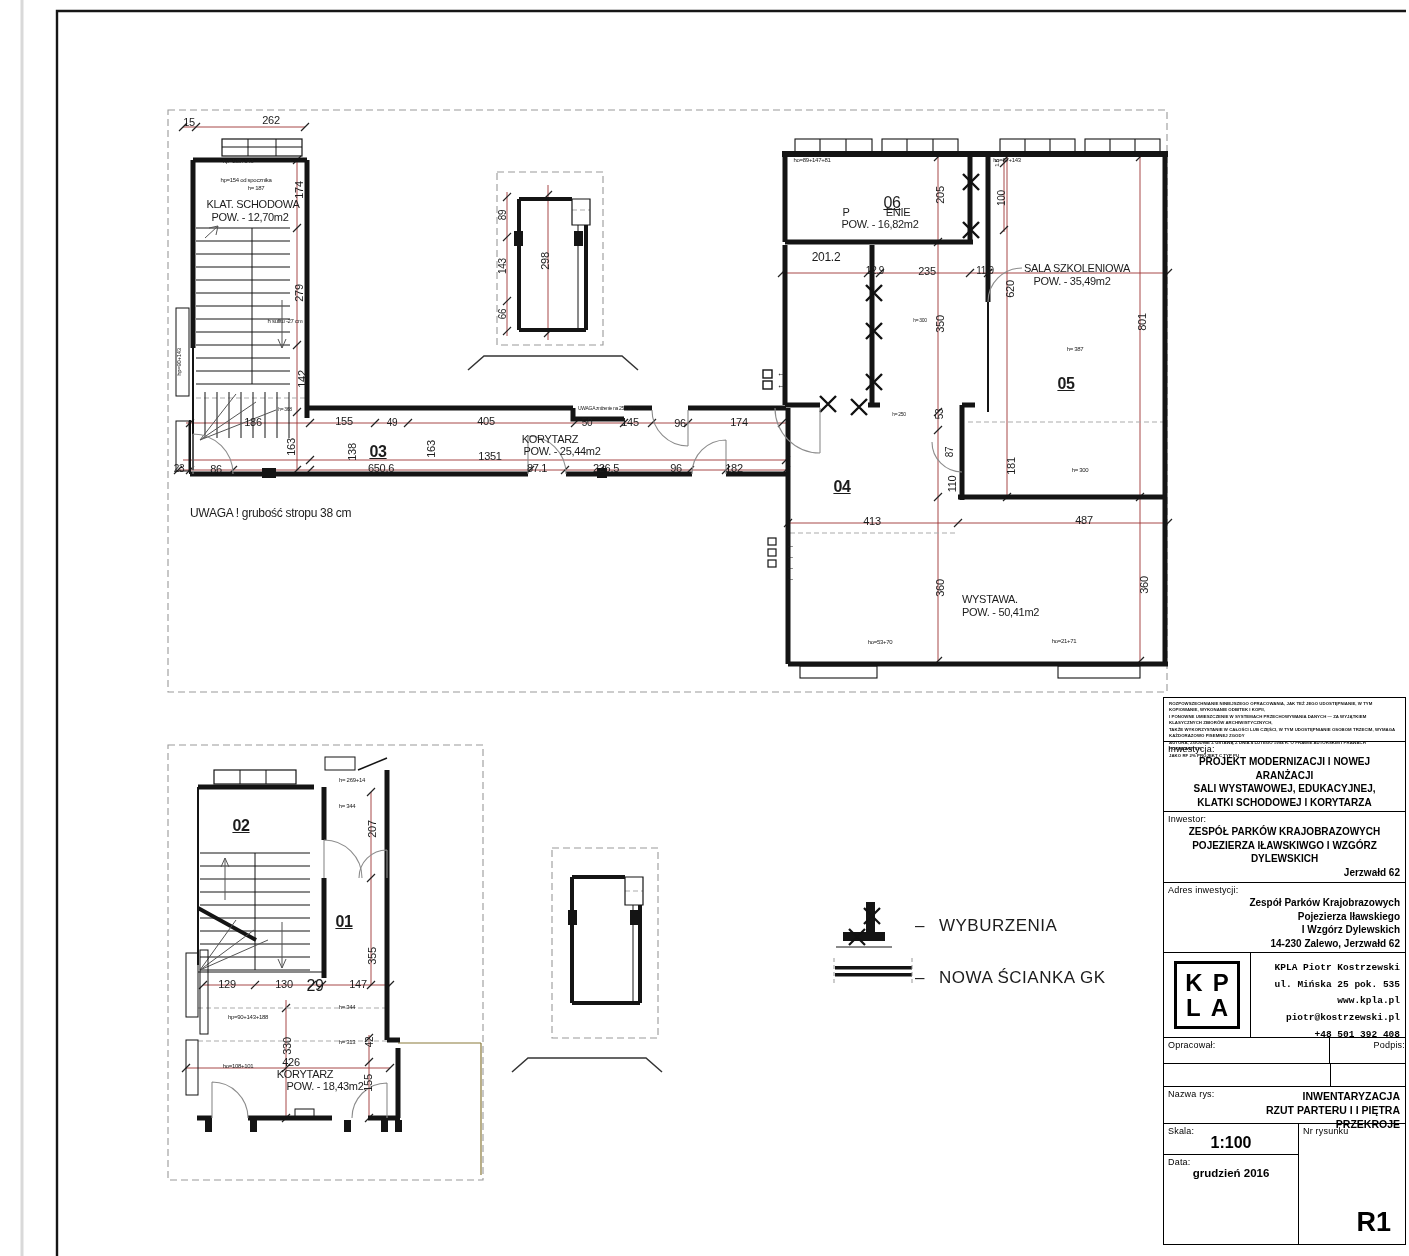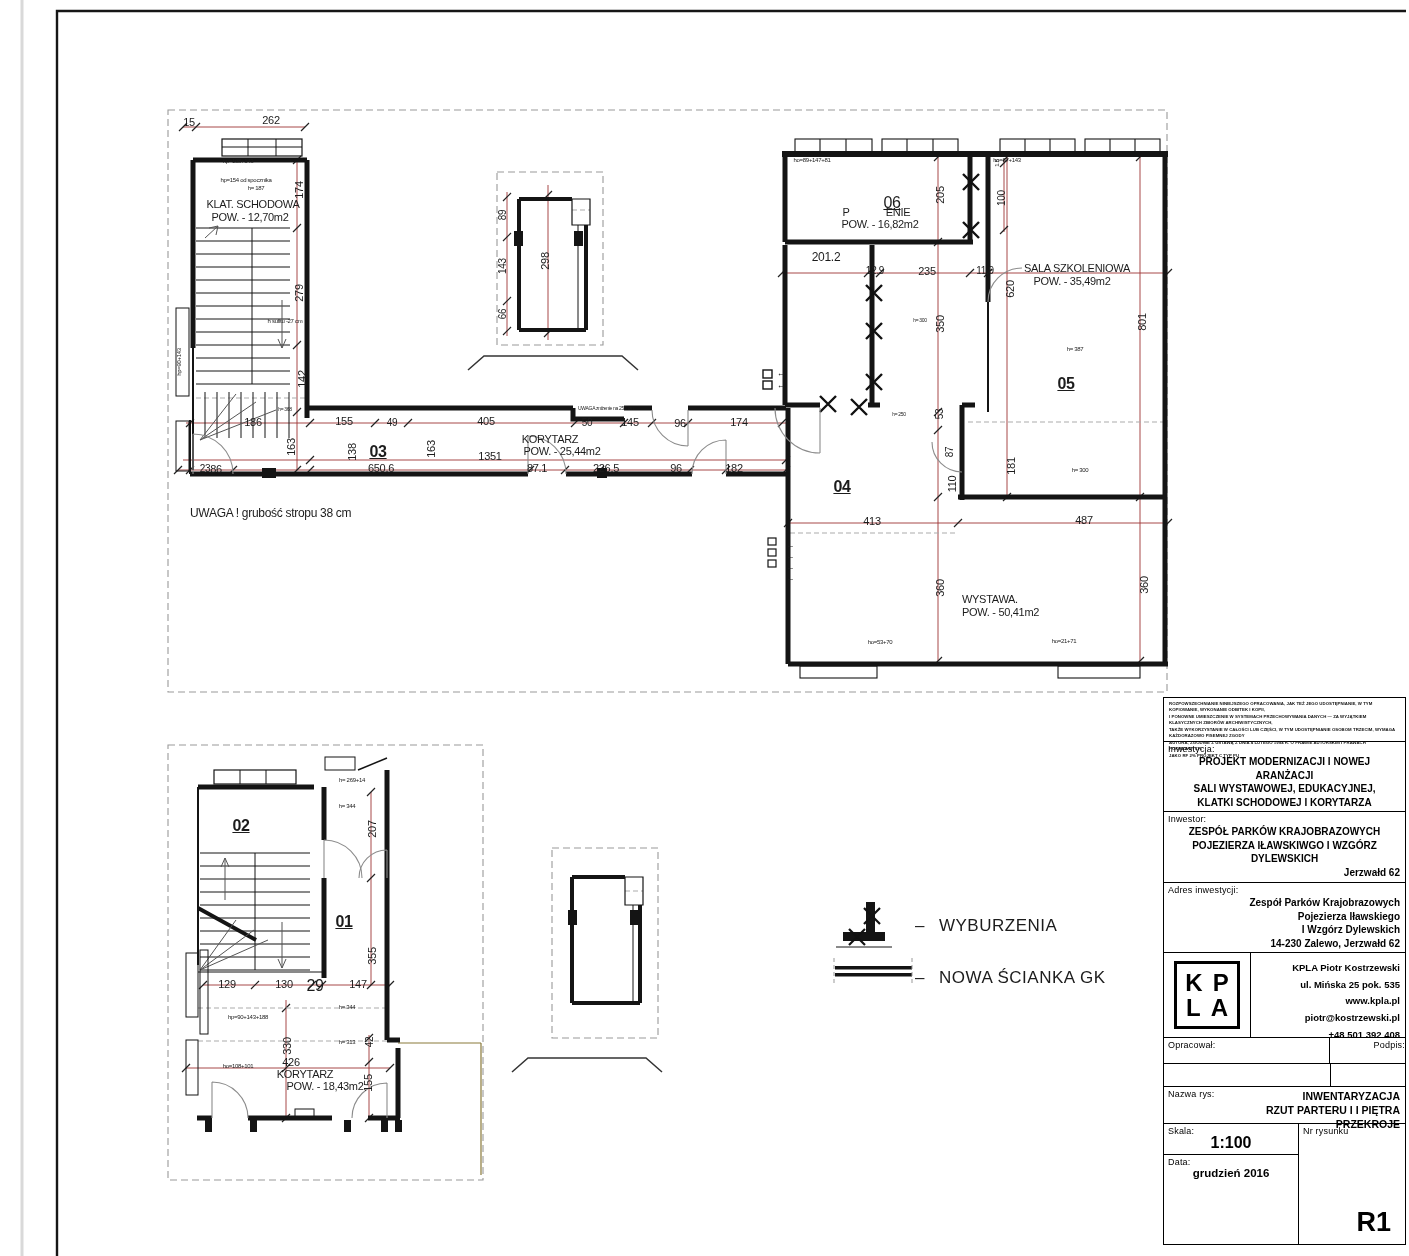--- a/index.html
+++ b/index.html
@@ -25,21 +25,21 @@
   .c-center div{text-align:center;}
   .content{font-weight:700;font-size:10px;line-height:1.35;padding:1px 5px;}
   .inwestor-lines div:last-child{text-align:right;}
   .c-right div{text-align:right;}
   .logo-row{display:flex;}
   .logo-cell{width:87px;border-right:1.4px solid #000;box-sizing:border-box;
              display:flex;align-items:center;justify-content:center;}
   .logo-box{width:66px;height:68px;border:3.5px solid #000;box-sizing:border-box;
             display:flex;flex-direction:column;align-items:center;justify-content:center;
             font-weight:700;font-size:24px;line-height:1.05;letter-spacing:7px;text-indent:7px;}
-  .contact-cell{flex:1;padding-top:6px;}
+  .contact-cell{flex:1;padding-top:6px;font-family:Liberation Mono, monospace;}
   .contact-cell .content{font-size:9.5px;line-height:1.75;}
   .split{display:flex;}
   .split .lcell{width:167px;border-right:1.4px solid #000;box-sizing:border-box;}
   .split .rcell{flex:1;margin-left:40px;}
   .authors{font-size:9.5px;padding:8px 0 0 6px;line-height:2.4;letter-spacing:0.3px;}
   .nazwa-lines{font-weight:700;font-size:10.5px;line-height:1.35;padding:0 5px;}
   .bottom-grid{display:flex;flex:1;}
   .bg-left{width:135px;border-right:1.4px solid #000;box-sizing:border-box;
            display:flex;flex-direction:column;}
   .bg-left .cellA{height:31px;border-bottom:1.4px solid #000;box-sizing:border-box;}
@@ -271,21 +271,21 @@
       <span class="lbl" style="left: 378px; top: 452px; font-size: 16px; font-weight: 700; text-decoration: underline;">03</span>
       <span class="lbl" style="left: 381px; top: 468px; font-size: 11px;">650.6</span>
       <span class="lbl rot" style="left: 431px; top: 449px; font-size: 11px;">163</span>
       <span class="lbl" style="left: 490px; top: 456px; font-size: 11px;">1351</span>
       <span class="lbl" style="left: 550px; top: 439px; font-size: 11px;">KORYTARZ</span>
       <span class="lbl" style="left: 562px; top: 451px; font-size: 11px;">POW. - 25,44m2</span>
       <span class="lbl" style="left: 537px; top: 468px; font-size: 11px;">87.1</span>
       <span class="lbl" style="left: 606px; top: 468px; font-size: 11px;">226.5</span>
       <span class="lbl" style="left: 676px; top: 468px; font-size: 11px;">96</span>
       <span class="lbl" style="left: 734px; top: 468px; font-size: 11px;">182</span>
-      <span class="lbl" style="left: 179px; top: 469px; font-size: 10px; margin-left: 26px;">23</span>
+      <span class="lbl" style="left: 179px; top: 469px; font-size: 10px;">23</span>
       <span class="lbl" style="left: 216px; top: 469px; font-size: 11px;">86</span>
       <span class="lbl" style="left: 892px; top: 203px; font-size: 16px; font-weight: 400; text-decoration: underline;">06</span>
       <span class="lbl" style="left: 846px; top: 212px; font-size: 11px;">P</span>
       <span class="lbl" style="left: 898px; top: 212px; font-size: 11px;">ENIE</span>
       <span class="lbl" style="left: 880px; top: 224px; font-size: 11px;">POW. - 16,82m2</span>
       <span class="lbl rot" style="left: 940px; top: 195px; font-size: 11px;">205</span>
       <span class="lbl rot" style="left: 997px; top: 163px; font-size: 6px;">1.5</span>
       <span class="lbl rot" style="left: 1002px; top: 198px; font-size: 10px;">100</span>
       <span class="lbl" style="left: 812px; top: 160px; font-size: 6px;">ho=89+147+81</span>
       <span class="lbl" style="left: 1007px; top: 160px; font-size: 6px;">ho=87+143</span>

